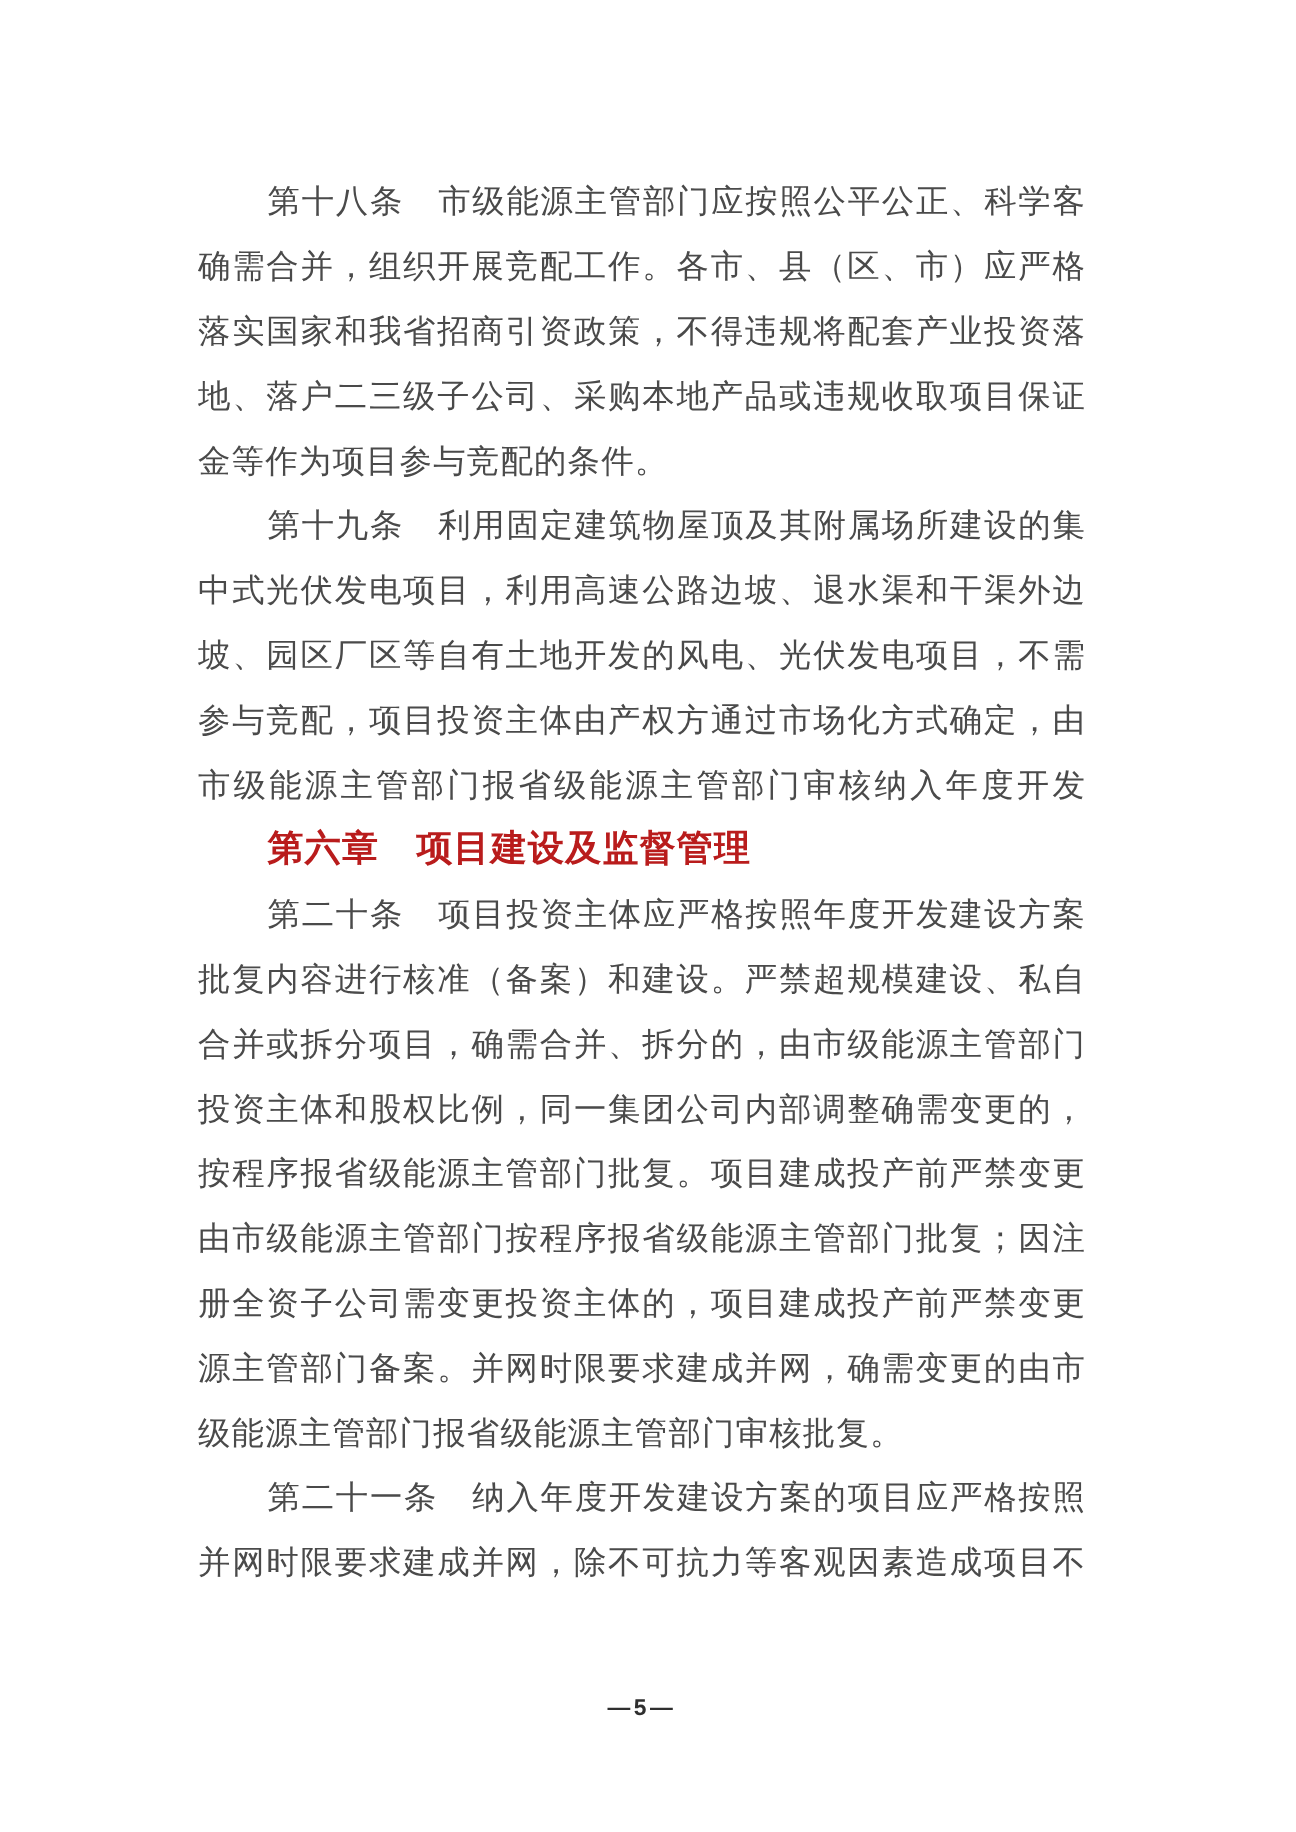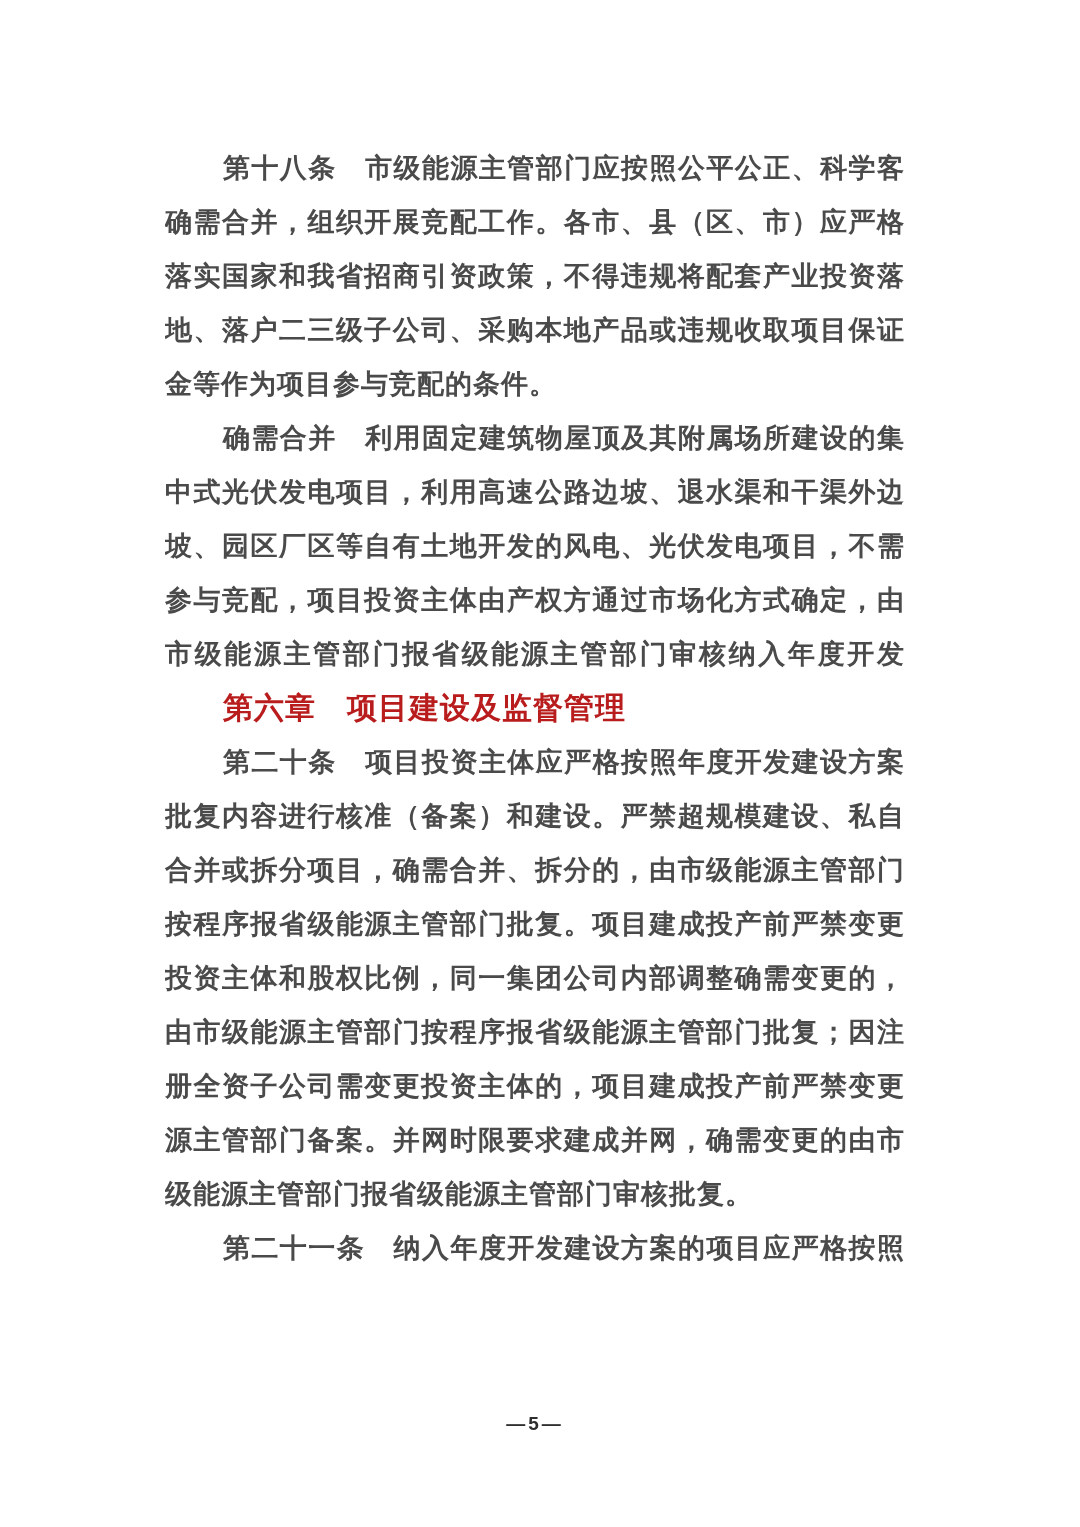--- a/index.html
+++ b/index.html
@@ -22,21 +22,21 @@
   }
   .line {
     height: 54px;
     line-height: 54px;
     font-size: 27px;
     color: #4a4a4a;
     letter-spacing: 1px;
     text-align: justify;
     text-align-last: justify;
     overflow: hidden;
-    font-weight: 700;
+    font-weight: 400;
   }
   .line.indent {
     padding-left: 58px;
   }
   .line.end {
     text-align-last: left;
   }
   .chapter-heading {
     height: 54px;
     line-height: 54px;
@@ -70,37 +70,38 @@
 <body>
 
 <main class="doc-body">
 
   <div class="line indent">第十八条　市级能源主管部门应按照公平公正、科学客</div>
   <div class="line">确需合并，组织开展竞配工作。各市、县（区、市）应严格</div>
   <div class="line">落实国家和我省招商引资政策，不得违规将配套产业投资落</div>
   <div class="line">地、落户二三级子公司、采购本地产品或违规收取项目保证</div>
   <div class="line end">金等作为项目参与竞配的条件。</div>
 
-  <div class="line indent">确需合并　利用固定建筑物屋顶及其附属场所建设的集</div>
+  <div class="line indent">第十九条　利用固定建筑物屋顶及其附属场所建设的集</div>
   <div class="line">中式光伏发电项目，利用高速公路边坡、退水渠和干渠外边</div>
   <div class="line">坡、园区厂区等自有土地开发的风电、光伏发电项目，不需</div>
   <div class="line">参与竞配，项目投资主体由产权方通过市场化方式确定，由</div>
   <div class="line">市级能源主管部门报省级能源主管部门审核纳入年度开发</div>
 
   <div class="chapter-heading">第六章　项目建设及监督管理</div>
 
   <div class="line indent">第二十条　项目投资主体应严格按照年度开发建设方案</div>
   <div class="line">批复内容进行核准（备案）和建设。严禁超规模建设、私自</div>
   <div class="line">合并或拆分项目，确需合并、拆分的，由市级能源主管部门</div>
+  <div class="line">投资主体和股权比例，同一集团公司内部调整确需变更的，</div>
   <div class="line">按程序报省级能源主管部门批复。项目建成投产前严禁变更</div>
-  <div class="line">投资主体和股权比例，同一集团公司内部调整确需变更的，</div>
   <div class="line">由市级能源主管部门按程序报省级能源主管部门批复；因注</div>
   <div class="line">册全资子公司需变更投资主体的，项目建成投产前严禁变更</div>
   <div class="line">源主管部门备案。并网时限要求建成并网，确需变更的由市</div>
   <div class="line end">级能源主管部门报省级能源主管部门审核批复。</div>
 
   <div class="line indent">第二十一条　纳入年度开发建设方案的项目应严格按照</div>
+  <div class="line">并网时限要求建成并网，除不可抗力等客观因素造成项目不</div>
 
 </main>
 
 <footer class="page-footer">
   <span class="page-number">—5—</span>
 </footer>
 
 </body></html>

